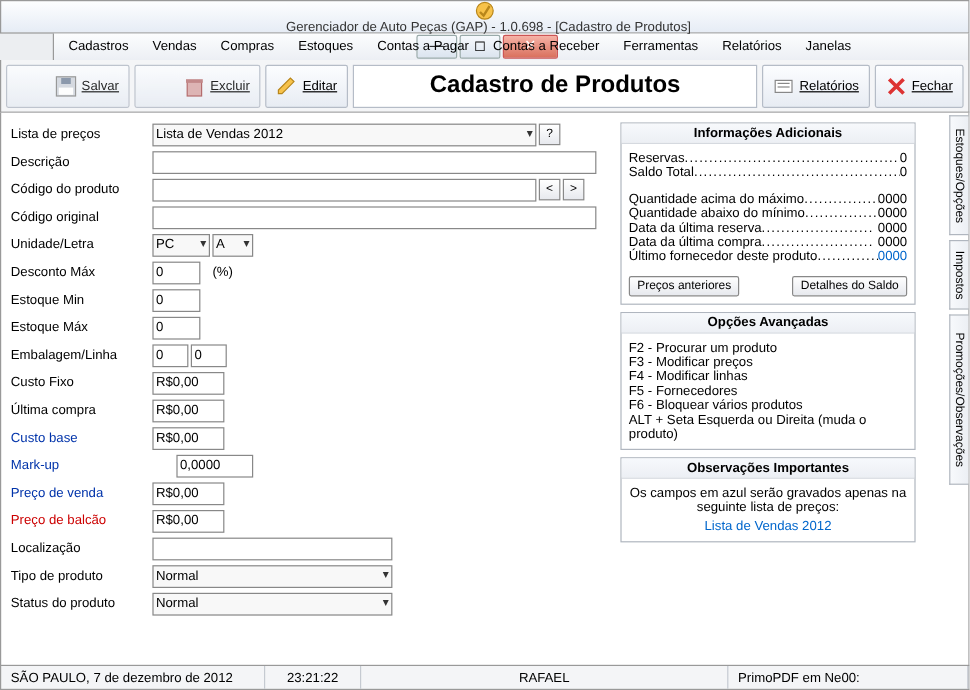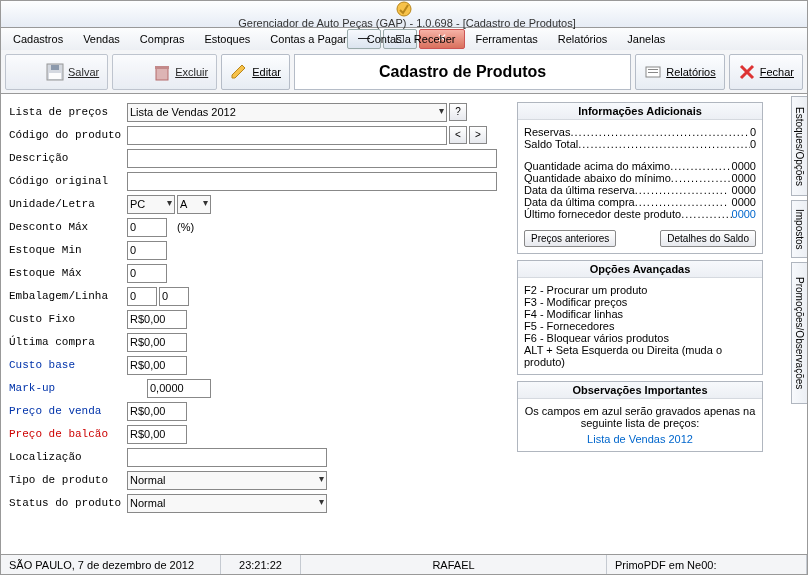--- a/index.html
+++ b/index.html
@@ -7,36 +7,36 @@
 
 
 .titlebar { height: 28px; background: linear-gradient(#fdfeff, #e6ecf5); border: 1px solid #999; display: flex; align-items: center; padding-left: 6px; flex-direction: column; }
 .titlebar .app-icon { width: 16px; height: 16px; margin-right: 6px; display:inline-block; }
 .titlebar .title { flex: 1; color: #333; }
 .winbtns { display: flex; gap: 2px; margin-right: 2px; }
 .winbtn { width: 34px; height: 20px; border: 1px solid #9aa; background: linear-gradient(#f6f9fd,#dbe4ef); text-align: center; line-height: 17px; border-radius: 2px; font-size:12px; }
 .winbtn.close { background: linear-gradient(#f6b2a6,#d9705d); border-color:#c55; color:#fff; width:46px; }
 
 
-.menubar { height: 22px; background: linear-gradient(#fcfdfe,#eceff4); border-left:1px solid #999; border-right:1px solid #999; display: flex; align-items: flex-start; padding: 0 2px; }
+.menubar { height: 22px; background: linear-gradient(#fcfdfe,#eceff4); border-left:1px solid #999; border-right:1px solid #999; display: flex; align-items: flex-start; padding: 0 2px; margin-left: 44px; }
 .menubar span { padding: 0 10px; height:100%; line-height:22px; }
 
 
 .toolbar { height: 44px; background: #f4f5f7; border:1px solid #999; border-top:none; display:flex; align-items:center; padding: 0 4px; gap:4px; }
 .tbtn { height: 36px; border:1px solid #b5bcc7; background: linear-gradient(#fcfdff,#e7ecf3); display:flex; align-items:center; padding: 0 8px; gap:4px; border-radius:2px; }
 .tbtn.dim { opacity:.85;padding-left:40px; }
 .tbtn .ico { width:18px; height:18px; display:inline-block; }
 .tbtn .lbl span { text-decoration: underline; }
-.page-title { flex:1; height:36px; border:1px solid #b5bcc7; background:#fff; display:flex; align-items:center; justify-content:center; font-size:16px; font-weight:bold; }
+.page-title { flex:1; height:36px; border:1px solid #b5bcc7; background:#fff; display:flex; align-items:center; justify-content:center; font-size:20px; font-weight:bold; }
 
 
 .main { position:relative; border:1px solid #999; border-top:none; background:#fff; height: 461px; padding: 8px; }
 .form-area { width: 500px; }
 .row { display:flex; align-items:center; margin-bottom:3px; height:20px; }
-.row label { width: 118px; color:#000;font-family:Liberation Mono, monospace; }
+.row label { width: 118px; color:#000; }
 .row label.blue { color:#0033aa; }
 .row label.red { color:#c00; }
 .inp { border:1px solid #888; background:#fff; height:19px; padding:0 2px; }
 .inp[readonly] { background:#f8f8f8; }
 .small-btn { width:18px; height:18px; border:1px solid #888; background:linear-gradient(#fff,#e7e9ee); text-align:center; line-height:15px; margin-left:2px; font-size:10px; }
 
 
 .right { position:absolute; top:8px; left:516px; width:246px; }
 .panel { border:1px solid #b0b6bf; margin-bottom:6px; background:#fff; }
 .panel-h { text-align:center; font-weight:bold; background:linear-gradient(#f7f9fc,#eceff4); padding:2px 0; border-bottom:1px solid #d5d9df; }
@@ -131,28 +131,28 @@
 
 <div class="main">
 
   <div class="form-area">
     <div class="row">
       <label>Lista de preços</label>
       <span class="dd" style="width:320px;"><input class="inp fake" style="width: 320px;" readonly="" value="Lista de Vendas 2012"></span>
       <div class="small-btn">?</div>
     </div>
     <div class="row">
+      <label>Descrição</label>
+      <input class="inp" style="width: 370px;" value="">
+    </div>
+    <div class="row">
       <label>Código do produto</label>
       <input class="inp" style="width: 320px;" value="">
       <div class="small-btn">&lt;</div>
       <div class="small-btn">&gt;</div>
-    </div>
-    <div class="row">
-      <label>Descrição</label>
-      <input class="inp" style="width: 370px;" value="">
     </div>
     <div class="row">
       <label>Código original</label>
       <input class="inp" style="width: 370px;" value="">
     </div>
     <div class="row">
       <label>Unidade/Letra</label>
       <span class="dd" style="width:48px;"><input class="inp fake" style="width: 48px;" readonly="" value="PC"></span>
       <span class="dd" style="width:34px;margin-left:2px;"><input class="inp fake" style="width: 34px;" readonly="" value="A"></span>
     </div>

